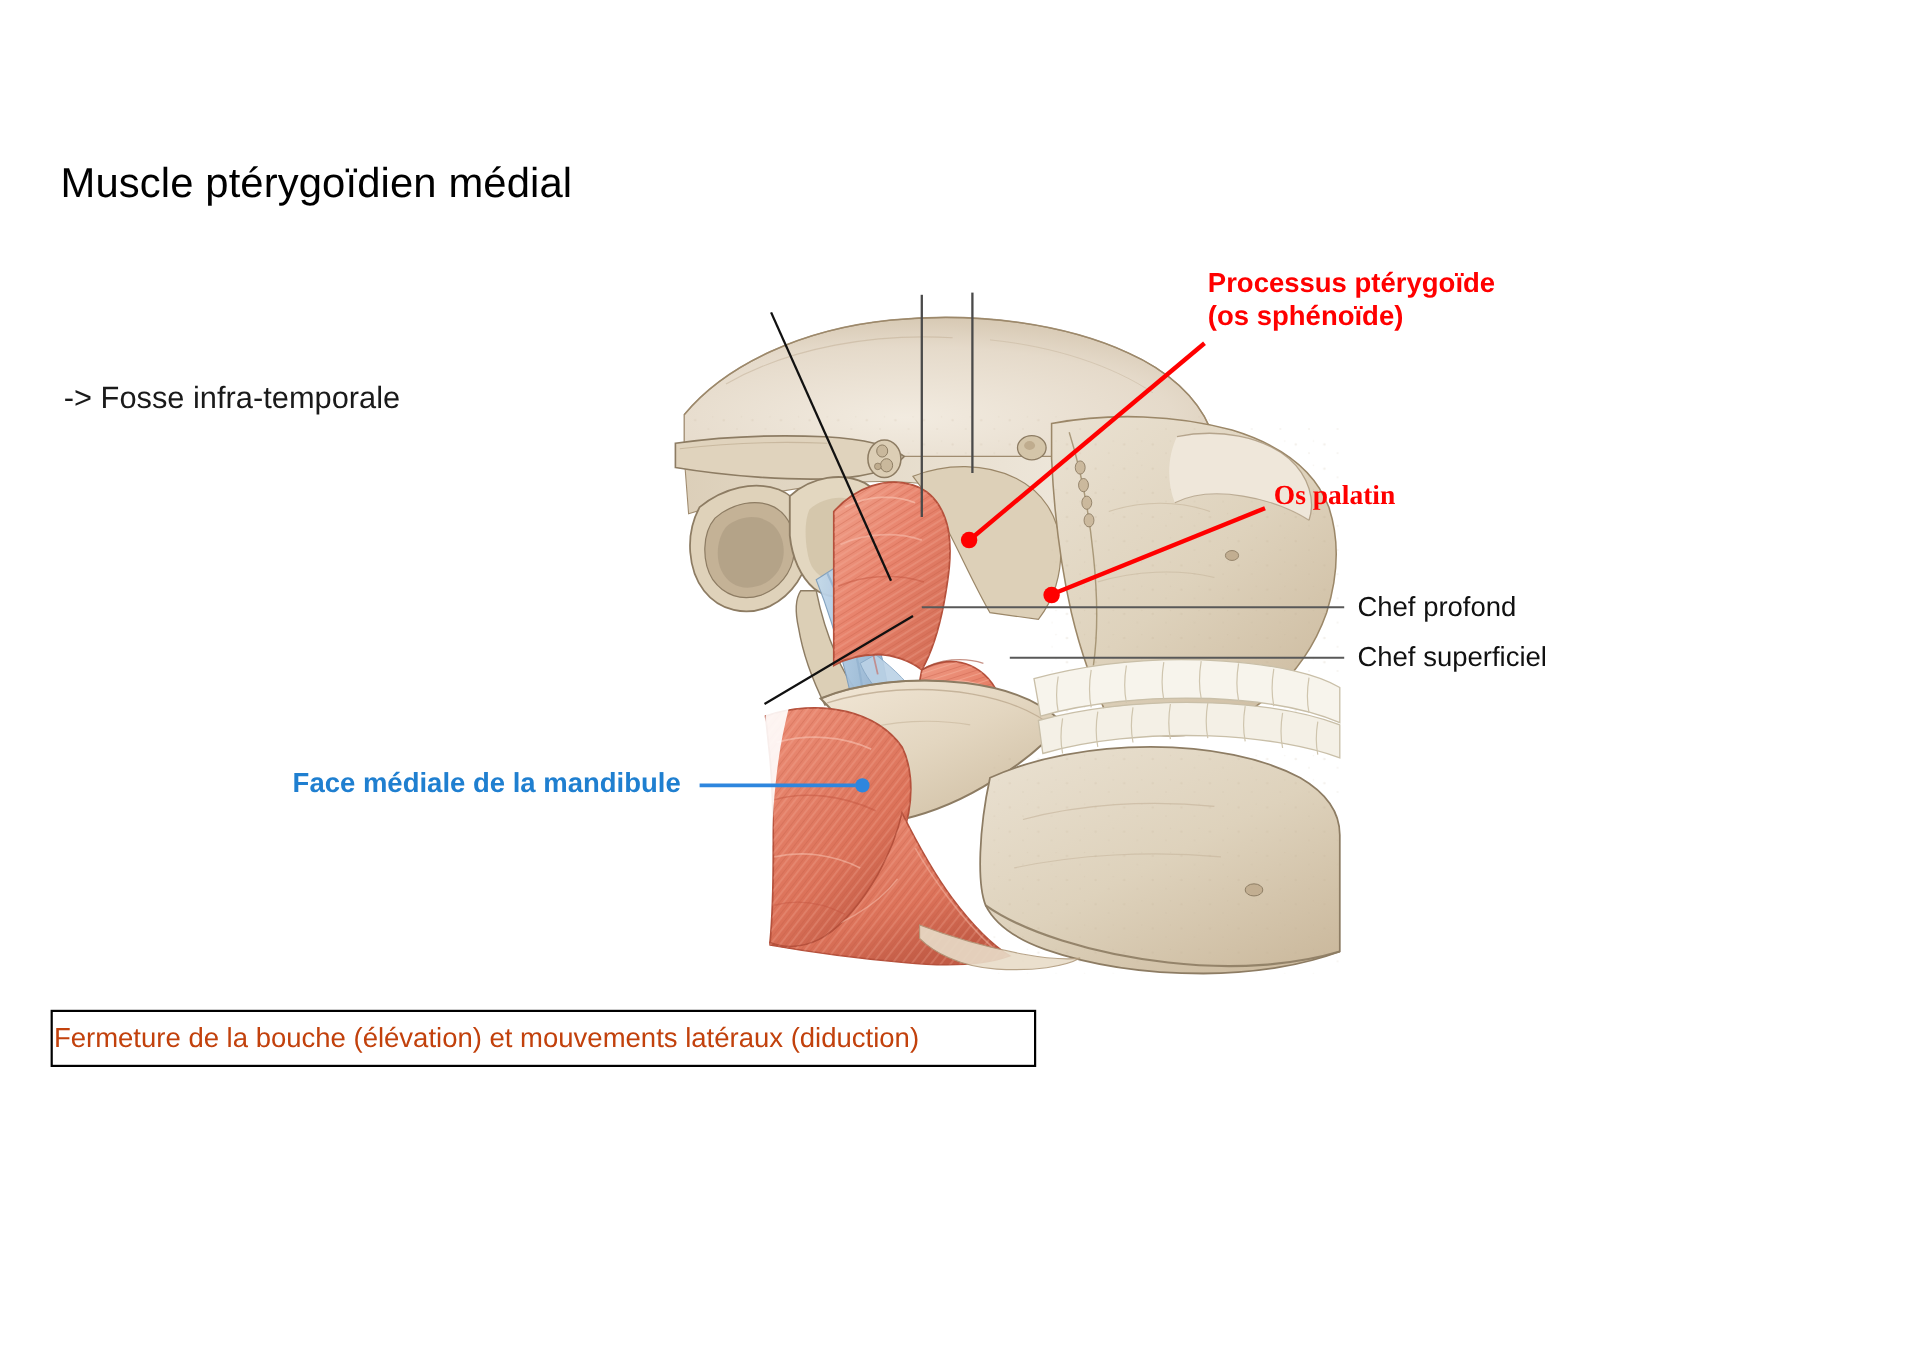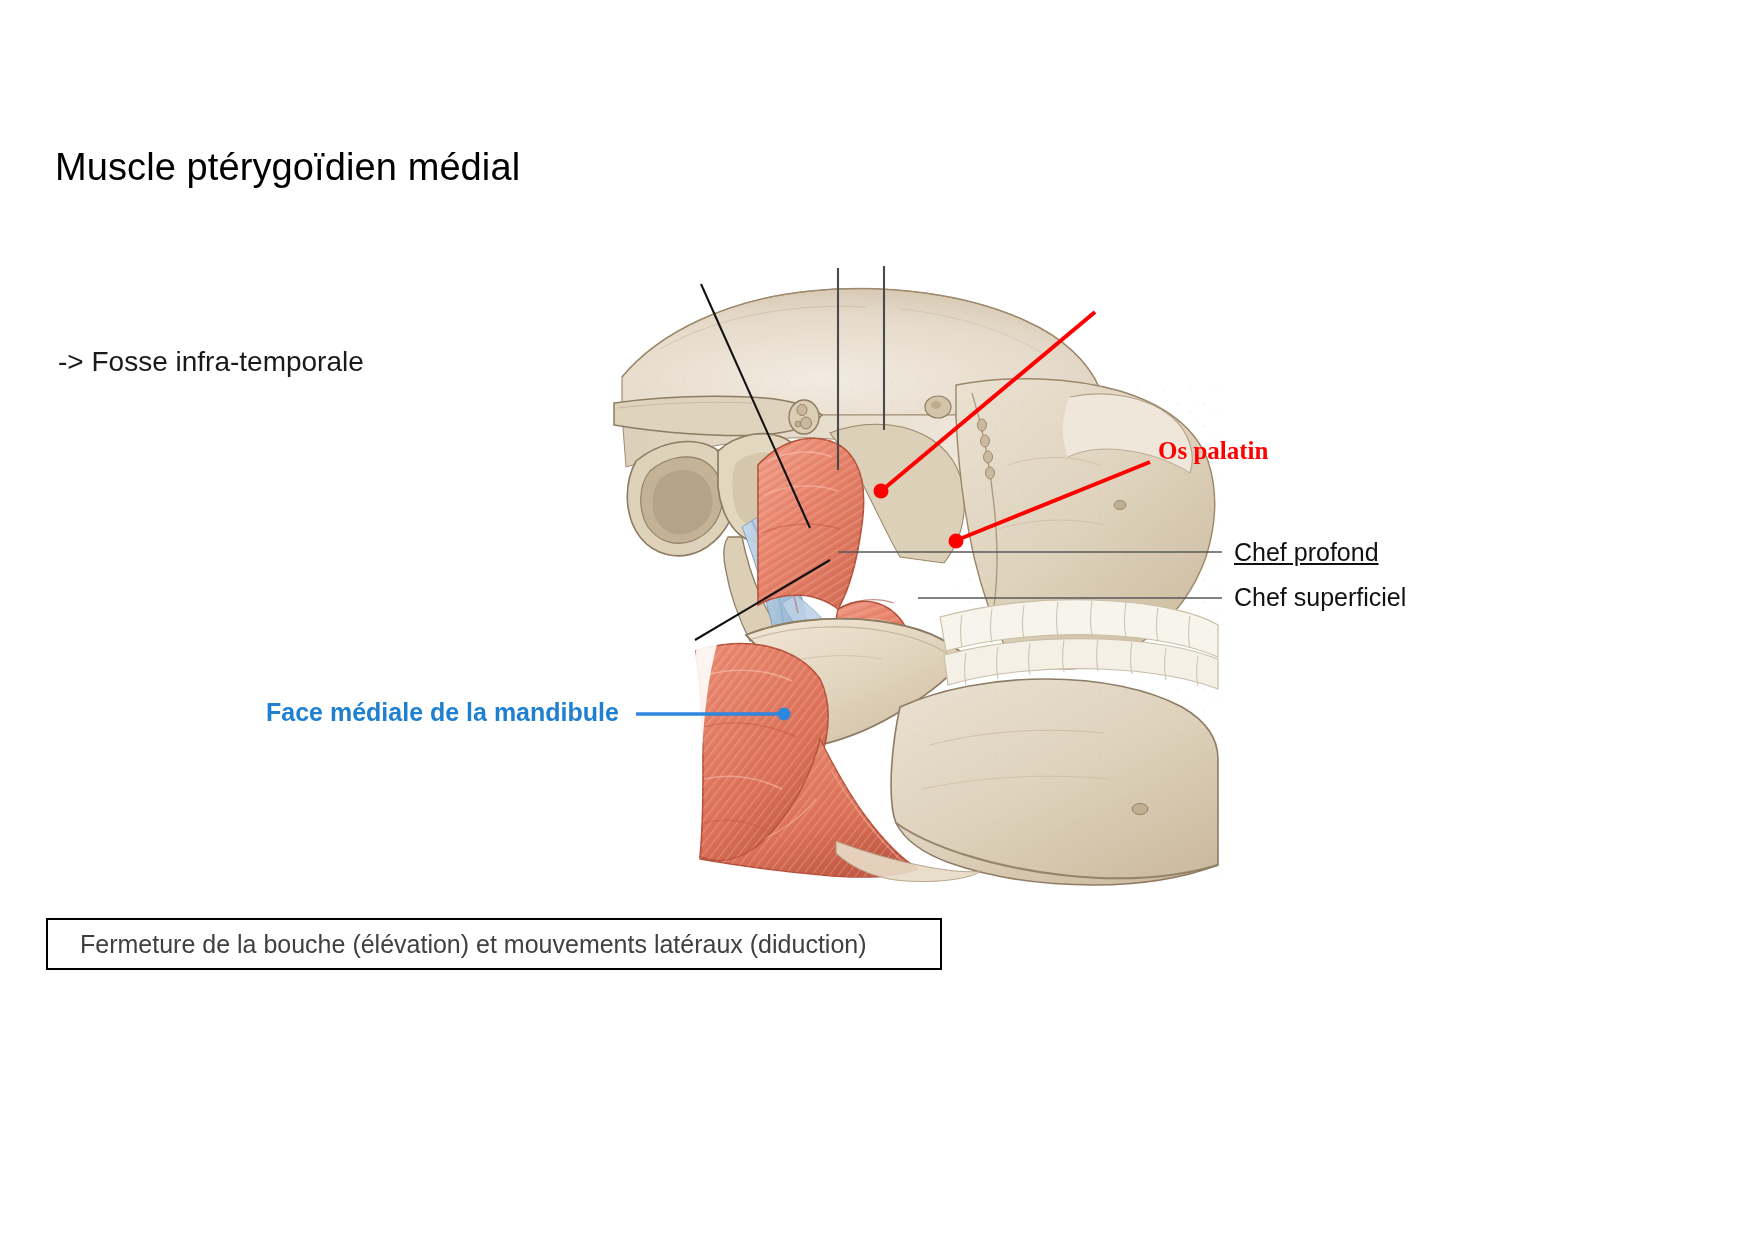--- a/index.html
+++ b/index.html
@@ -46,39 +46,39 @@
     position: absolute;
     left: 46px; top: 918px;
     width: 896px; height: 52px;
     border: 2px solid #000000;
     background: #ffffff;
     display: flex;
     align-items: center;
   }
   #caption-text {
     font-size: 25px;
-    color: #404040;
-    padding-left: 32px;
+    color: #c2410c;
+    padding-left: 1px;
     white-space: nowrap;
   }
 
   
   .anno {
     position: absolute;
     font-size: 25px;
     line-height: 1.18;
     white-space: pre-line;
   }
   .anno-red   { color: #FF0000; font-weight: 600; }
   .anno-blue  { color: #1F7FD0; font-weight: 700; }
   .anno-black { color: #111111; font-weight: 400; }
 
   #anno-processus { left: 1098px; top: 243px; }
   #anno-ospalatin { left: 1158px; top: 436px; font-family: Liberation Serif, serif; }
-  #anno-chefprofond { left: 1234px; top: 538px; text-decoration: underline; }
+  #anno-chefprofond { left: 1234px; top: 538px; }
   #anno-chefsuperficiel { left: 1234px; top: 583px; }
   #anno-facemediale { left: 266px; top: 698px; }
 
   
   #illustration {
     position: absolute;
     left: 600px; top: 265px;
     width: 620px; height: 630px;
   }
   #illustration svg { display: block; width: 100%; height: 100%; }
@@ -432,20 +432,22 @@
 
       <line x1="1222" y1="552" x2="838" y2="552" stroke="#585858" stroke-width="1.7"></line>
 
       <line x1="1222" y1="598" x2="918" y2="598" stroke="#585858" stroke-width="1.7"></line>
 
       <line x1="636" y1="714" x2="778" y2="714" stroke="#2E86DE" stroke-width="3.4"></line>
       <circle cx="784" cy="714" r="6.5" fill="#2E86DE"></circle>
     </svg>
   </div>
 
+  <div class="anno anno-red" id="anno-processus">Processus ptérygoïde
+(os sphénoïde)</div>
 
   <div class="anno anno-red" id="anno-ospalatin">Os palatin</div>
 
   <div class="anno anno-black" id="anno-chefprofond">Chef profond</div>
 
   <div class="anno anno-black" id="anno-chefsuperficiel">Chef superficiel</div>
 
   <div class="anno anno-blue" id="anno-facemediale">Face médiale de la mandibule</div>
 
   <div id="caption-box">

